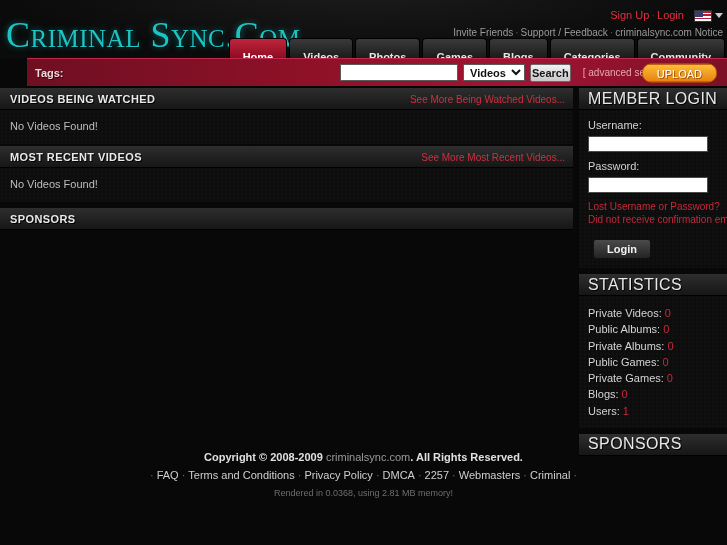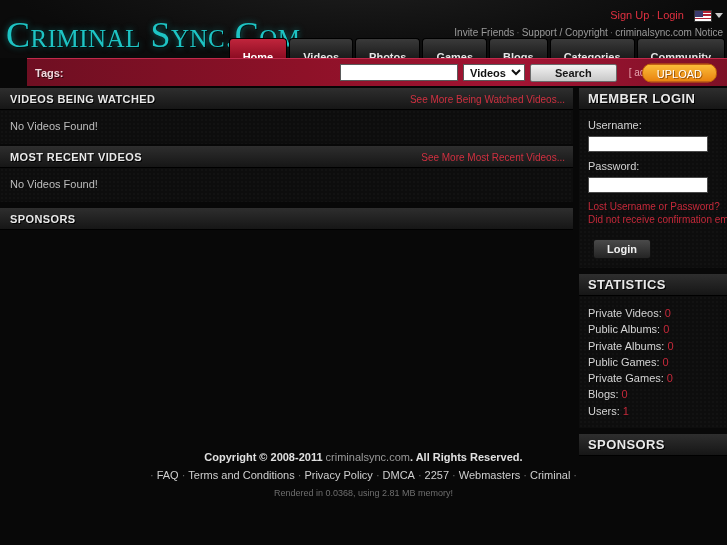--- a/index.html
+++ b/index.html
@@ -95,21 +95,21 @@
   .search-input {
     width: 118px; height: 17px; background: #fff; border: 1px solid #5a5a5a;
     font-size: 11px; padding: 0 3px; color: #111; font-family: "Liberation Sans", sans-serif;
   }
   .search-select {
     width: 62px; height: 17px; background: #fff; border: 1px solid #5a5a5a;
     font-size: 11px; color: #111; font-family: "Liberation Sans", sans-serif;
     padding: 0 2px; font-weight: bold;
   }
   .search-btn {
-    height: 18px; padding: 0 24px;
+    height: 18px; padding: 0 1px;
     background: linear-gradient(#f2f2f2, #c8c8c8);
     border: 1px solid #6a6a6a; border-radius: 2px;
     font-size: 11px; font-weight: bold; color: #161616; cursor: pointer;
     font-family: "Liberation Sans", sans-serif;
   }
   .adv-search {
     font-size: 10px; color: #e8a5b0; margin-left: 7px; white-space: nowrap; text-decoration: none; cursor: pointer;
   }
   .upload-btn {
     position: absolute; right: 10px; top: 50%; transform: translateY(-50%);
@@ -152,21 +152,21 @@
   .sponsors-panel { margin-top: 6px; }
   .sponsors-panel .panel-body { min-height: 0; padding: 0; height: 0; }
 
   
   .spanel { width: 148px; margin-bottom: 6px; background: #0d0d0d; }
   .spanel-head {
     height: 22px; background: linear-gradient(#2e2e2e, #161616);
     border-bottom: 1px solid #000; display: flex; align-items: center;
   }
   .spanel-head .ttl {
-    font-size: 13px; font-weight: bold; color: #e9e9e9; letter-spacing: .4px;
+    font-size: 16px; font-weight: normal; color: #e9e9e9; letter-spacing: .4px;
     margin-left: 9px; text-shadow: 1px 1px 0 #000;
   }
   .spanel-body {
     background: #0d0d0d;
     background-image: radial-gradient(circle, rgba(255,255,255,.018) 1px, transparent 1px);
     background-size: 4px 4px;
     padding: 9px;
   }
   .fld-label { font-size: 11px; color: #d2d2d2; margin-bottom: 3px; }
   .fld-input {
@@ -208,21 +208,21 @@
     <div class="logo">Criminal Sync.Com</div>
 
     <div class="top-links">
       <div class="tl-row1">
         <a>Sign Up</a><span class="sep">·</span><a>Login</a>
         <span class="flag-wrap">
           <span class="flag"></span><span class="flag-arrow"></span>
         </span>
       </div>
       <div class="tl-row2">
-        <a>Invite Friends</a><span class="sep">·</span><a>Support / Copyright</a><span class="sep">·</span><a>criminalsync.com Notice</a>
+        <a>Invite Friends</a><span class="sep">·</span><a>Support / Feedback</a><span class="sep">·</span><a>criminalsync.com Notice</a>
       </div>
     </div>
 
     <div class="nav">
       <div class="tab active">Home</div>
       <div class="tab">Videos</div>
       <div class="tab">Photos</div>
       <div class="tab">Games</div>
       <div class="tab">Blogs</div>
       <div class="tab">Categories</div>
@@ -308,18 +308,18 @@
         <div class="spanel-head">
           <span class="ttl">SPONSORS</span>
         </div>
         <div class="spanel-body"></div>
       </div>
 
     </div>
   </div>
 
   <div class="footer">
-    <div class="f-copy"><span>Copyright © 2008-2011 </span><span class="dom">criminalsync.com</span><span>. All Rights Reserved.</span></div>
+    <div class="f-copy"><span>Copyright © 2008-2009 </span><span class="dom">criminalsync.com</span><span>. All Rights Reserved.</span></div>
     <div class="f-links"><span class="sep">·</span><a>FAQ</a><span class="sep">·</span><a>Terms and Conditions</a><span class="sep">·</span><a>Privacy Policy</a><span class="sep">·</span><a>DMCA</a><span class="sep">·</span><a>2257</a><span class="sep">·</span><a>Webmasters</a><span class="sep">·</span><a>Criminal</a><span class="sep">·</span></div>
     <div class="f-render">Rendered in 0.0368, using 2.81 MB memory!</div>
   </div>
 
 </div>
 
 </body></html>

